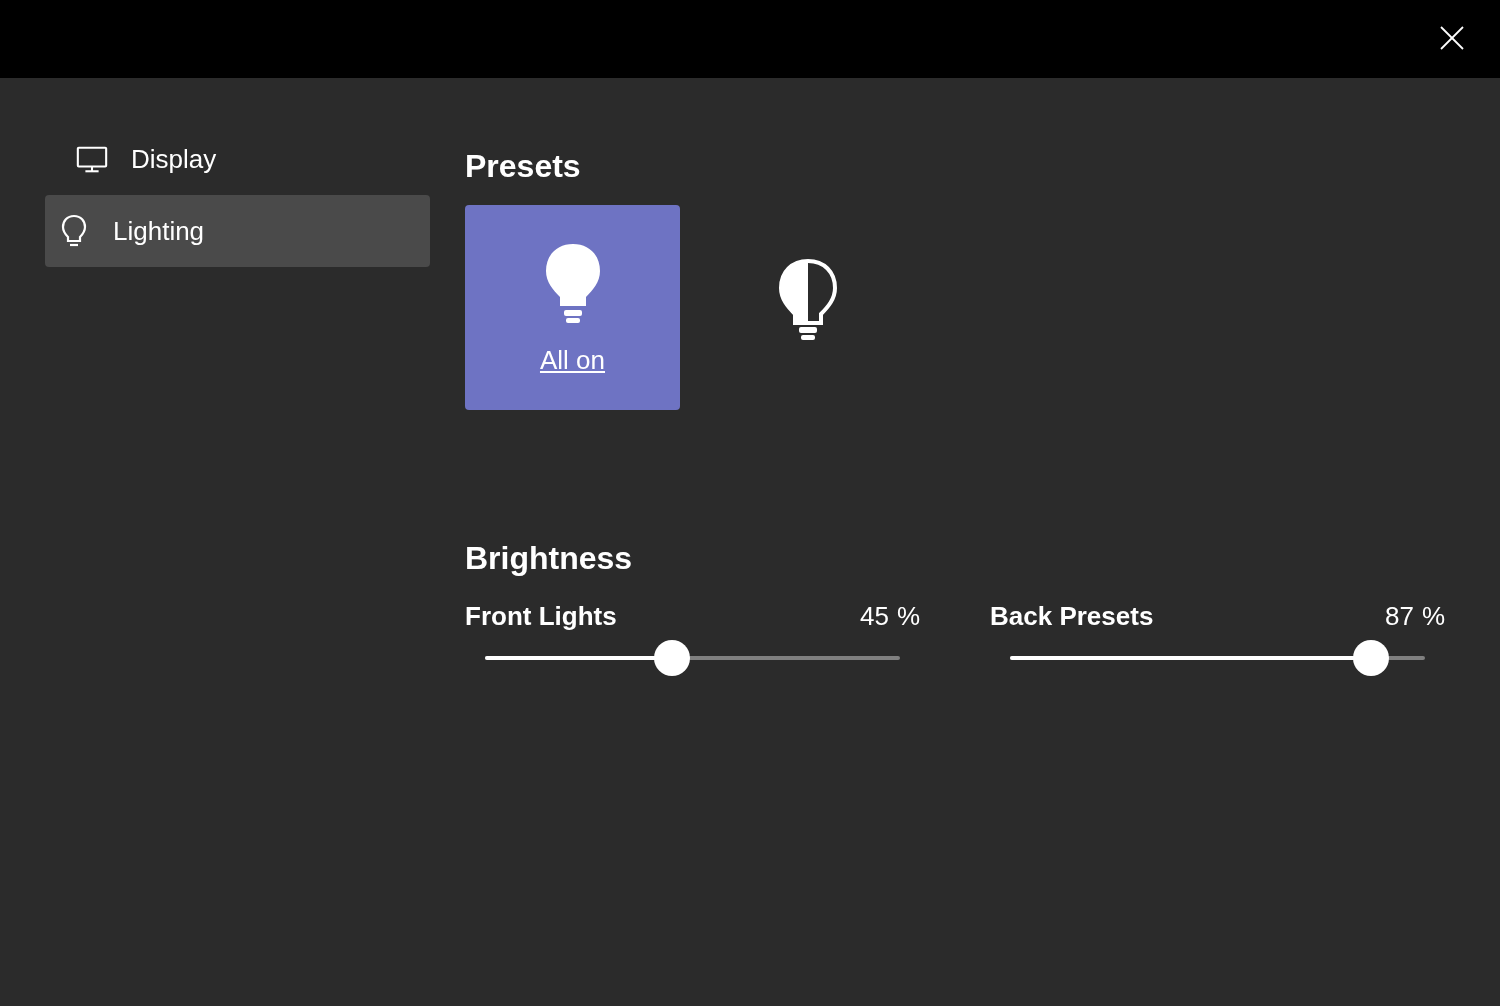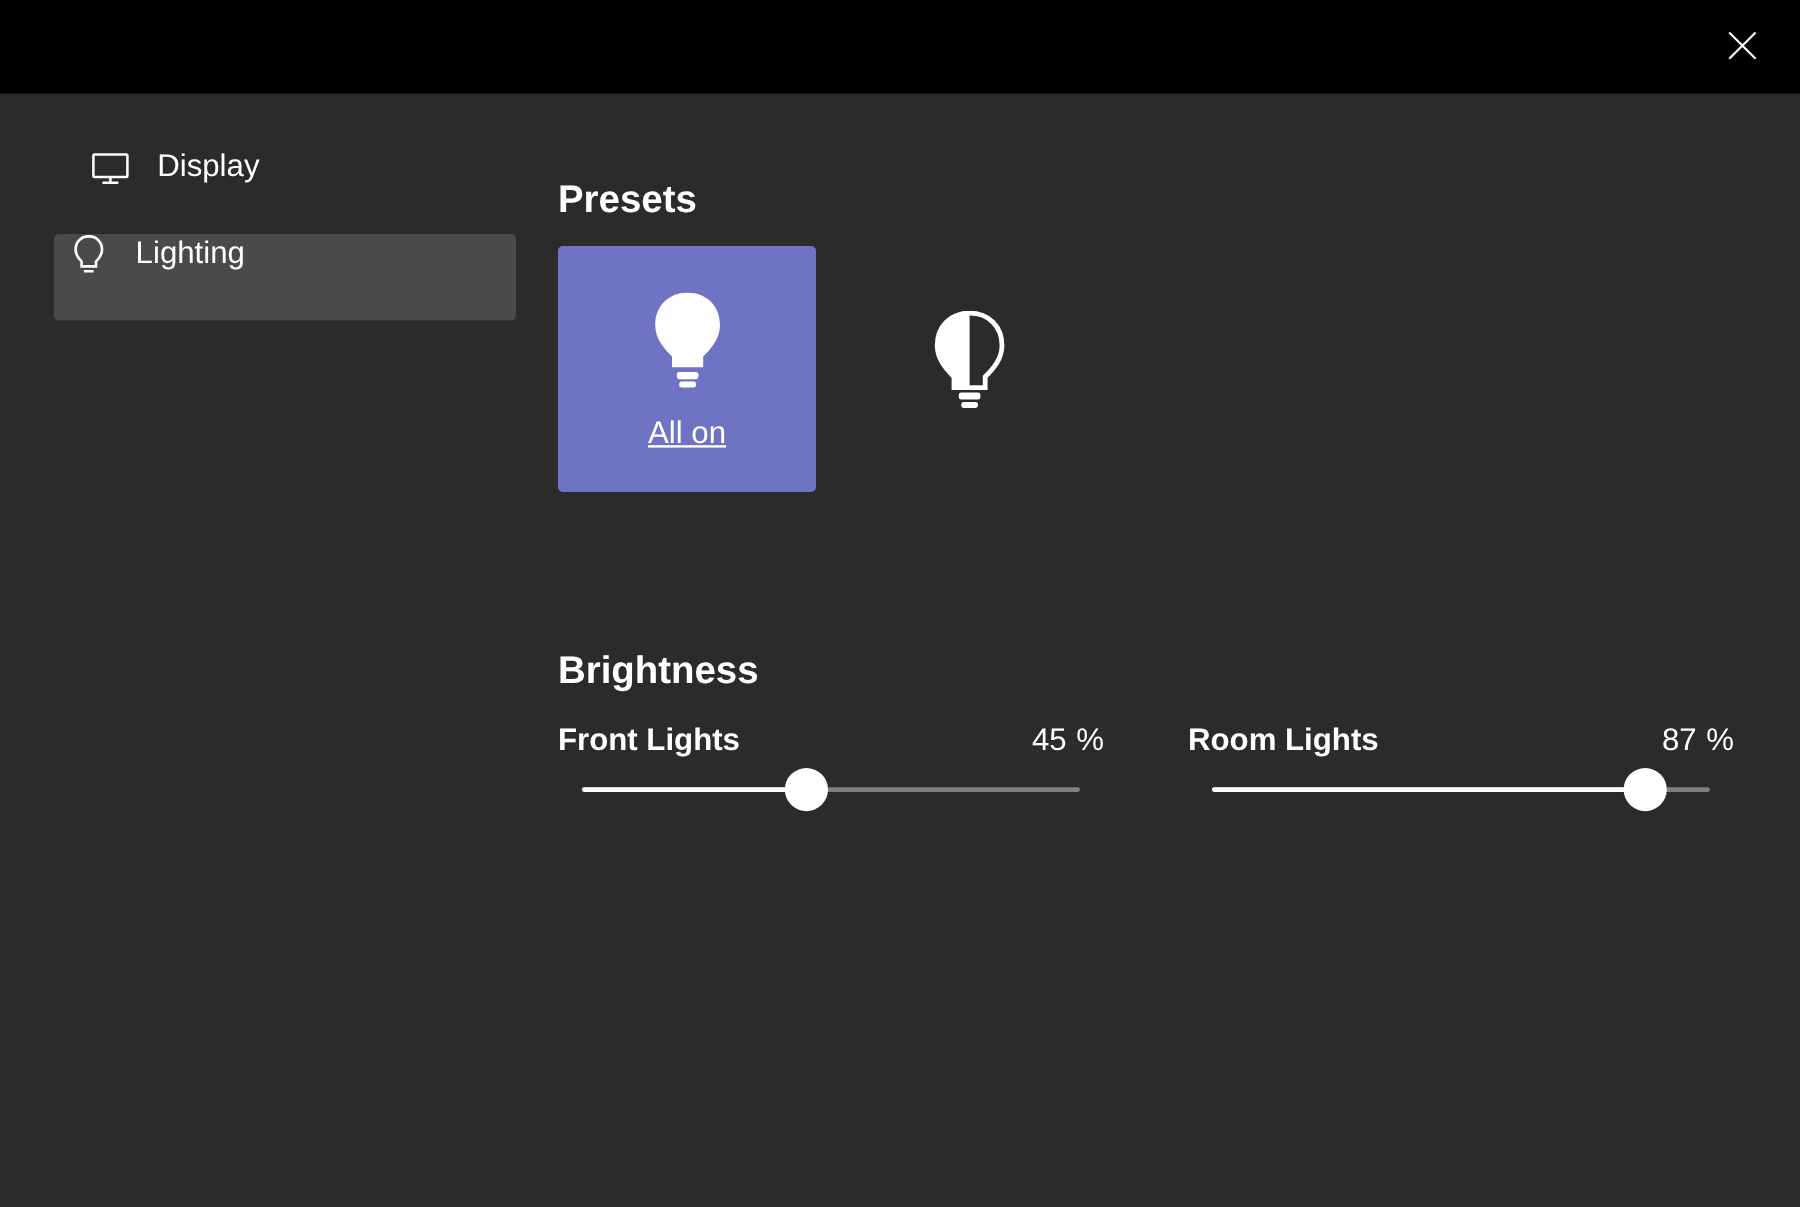--- a/index.html
+++ b/index.html
@@ -42,20 +42,21 @@
     .page-title {
       font-size: 37px;
       font-weight: 600;
       margin-bottom: 30px;
     }
     .nav-list {
       list-style: none;
     }
     .nav-item {
       display: flex;
+      align-items: center;
       height: 72px;
       padding: 0 30px;
       border-radius: 4px;
       cursor: pointer;
       gap: 22px;
     }
     .nav-item.active {
       background: #4a4a4a;
       padding-left: 12px;
     }
@@ -255,21 +256,21 @@
           <div class="slider-track-wrap">
             <div class="slider-track">
               <div class="slider-fill" style="width:45%"></div>
               <div class="slider-thumb" style="left:45%"></div>
             </div>
           </div>
         </div>
 
         <div class="slider-block">
           <div class="slider-header">
-            <span class="slider-label">Room Lights</span>
+            <span class="slider-label">Back Presets</span>
             <span class="slider-value">
               <span>87</span>
               <span>%</span>
             </span>
           </div>
           <div class="slider-track-wrap">
             <div class="slider-track">
               <div class="slider-fill" style="width:87%"></div>
               <div class="slider-thumb" style="left:87%"></div>
             </div>

